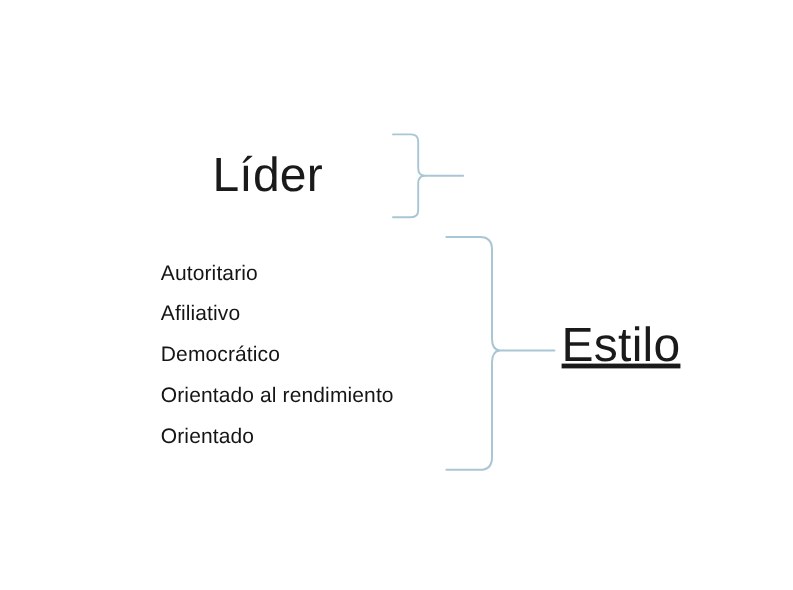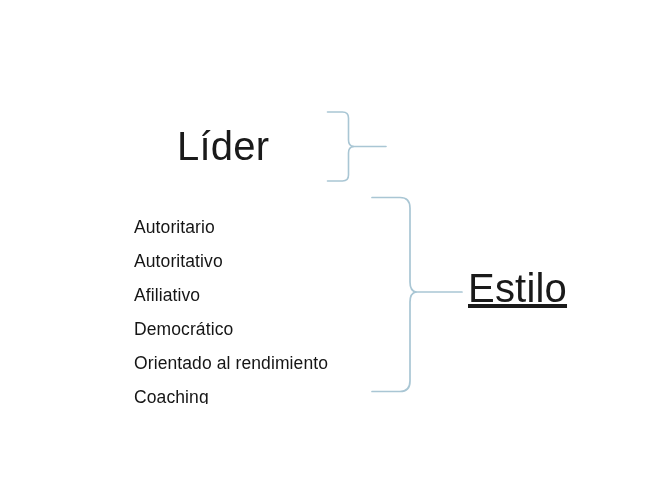--- a/index.html
+++ b/index.html
@@ -98,20 +98,19 @@
     </g>
   </svg>
 
   <div class="headline" id="lider-label">Líder</div>
 
 
   <div class="headline" id="estilo-label">Estilo</div>
 
   <ul id="style-list">
     <li>Autoritario</li>
-    <li>Autoritativo</li>
     <li>Afiliativo</li>
     <li>Democrático</li>
     <li>Orientado al rendimiento</li>
-    <li>Coaching</li>
+    <li>Orientado</li>
   </ul>
 
 </div>
 
 </body></html>

